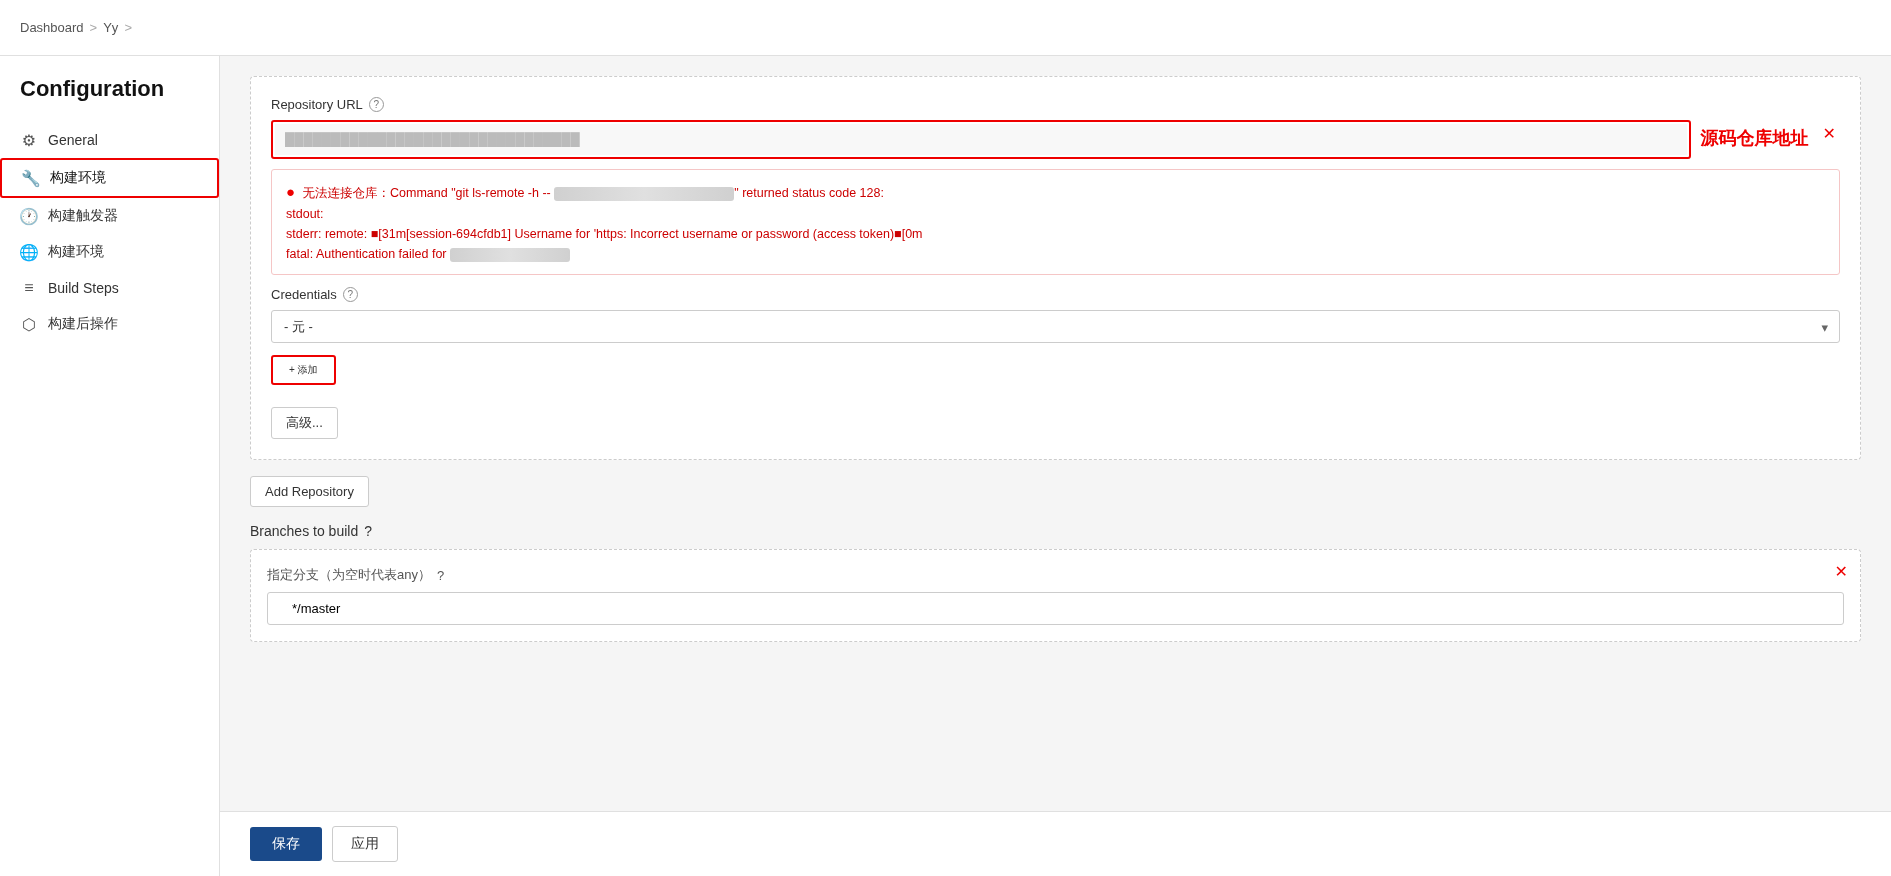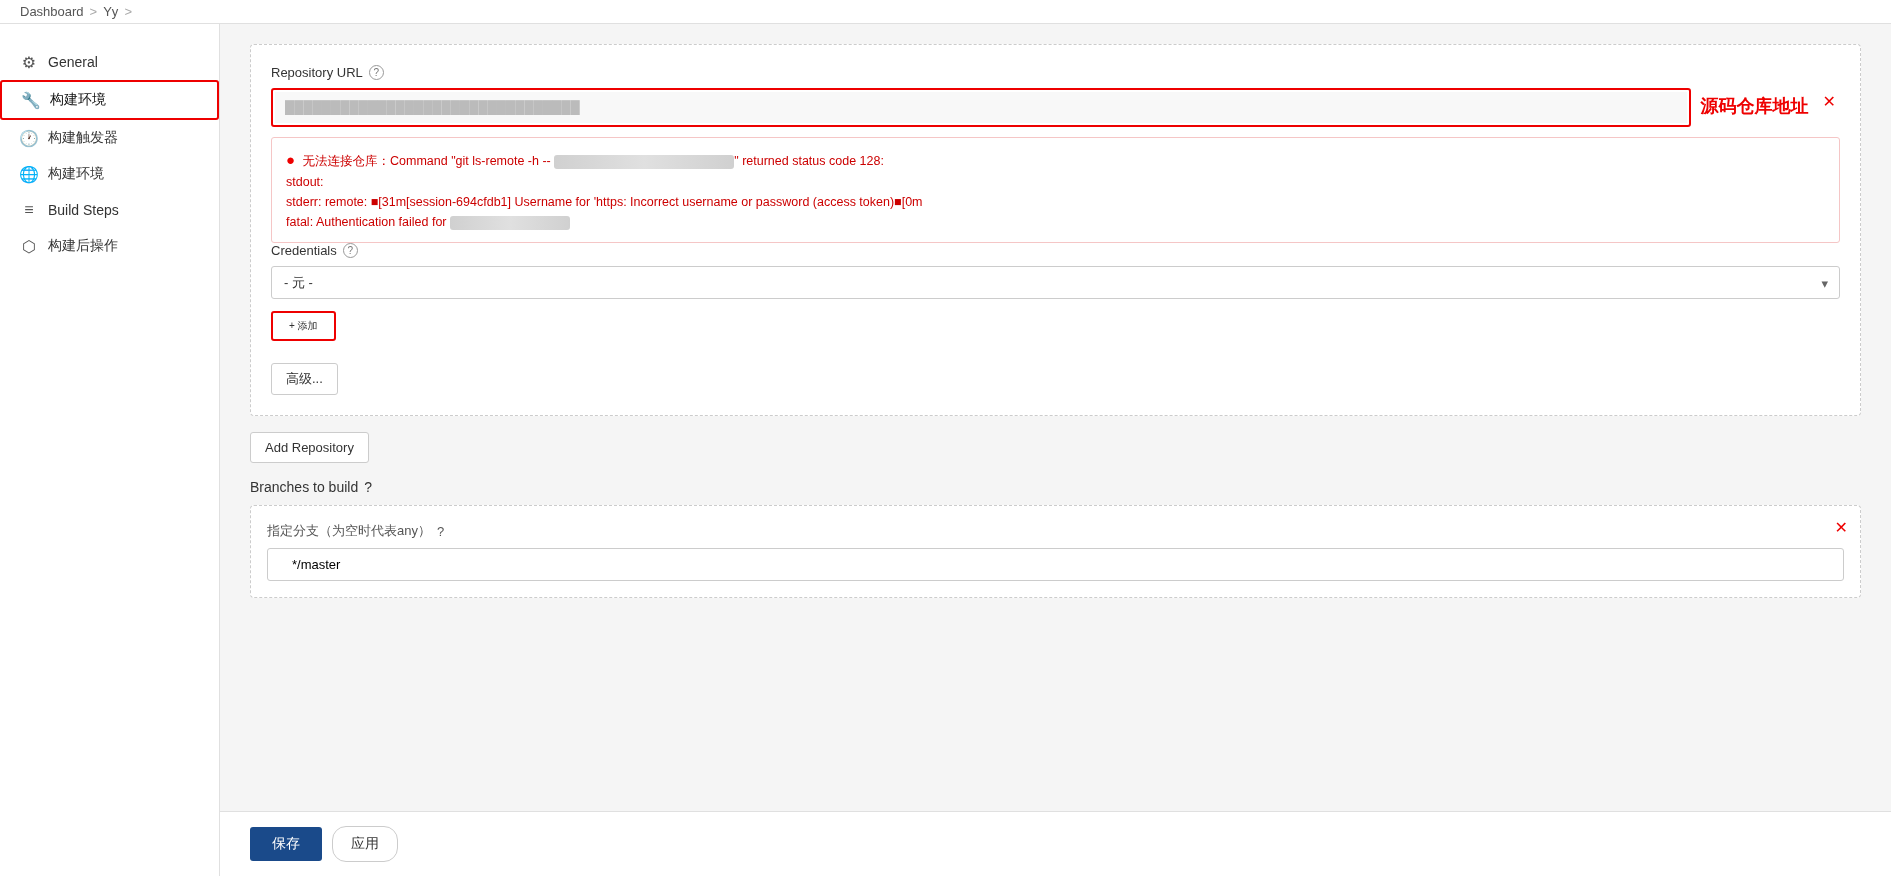--- a/index.html
+++ b/index.html
@@ -2,21 +2,21 @@
 <html><head>
   <meta charset="utf-8">
   <style>
     * { box-sizing: border-box; margin: 0; padding: 0; }
     body { font-family: -apple-system, BlinkMacSystemFont, "Segoe UI", Arial, sans-serif; font-size: 14px; background: #f5f5f5; color: #333; display: flex; flex-direction: column; height: 100vh; }
 
     .top-bar {
       background: #fff;
       border-bottom: 1px solid #e0e0e0;
       padding: 0 20px;
-      height: 24px;
+      height: 56px;
       display: flex;
       align-items: center;
       font-size: 13px;
       color: #555;
       gap: 6px;
     }
     .top-bar span { color: #555; }
     .top-bar .chevron { color: #aaa; }
 
     .layout {
@@ -137,21 +137,21 @@
       font-size: 12.5px;
       color: #cc0000;
       line-height: 1.6;
     }
     .error-block .err-icon {
       color: #e00;
       font-size: 15px;
       margin-right: 4px;
     }
 
-    .credentials-section { margin-top: 0; }
+    .credentials-section { margin-top: 12px; }
 
     .select-wrap {
       position: relative;
       margin-top: 8px;
     }
     .select-wrap select {
       width: 100%;
       padding: 8px 36px 8px 12px;
       border: 1px solid #ccc;
       border-radius: 3px;
@@ -271,21 +271,21 @@
       border-radius: 3px;
       font-size: 14px;
       cursor: pointer;
       font-weight: 500;
     }
     .btn-apply {
       padding: 8px 18px;
       background: #fff;
       color: #333;
       border: 1px solid #ccc;
-      border-radius: 14px;
+      border-radius: 3px;
       font-size: 14px;
       cursor: pointer;
     }
 
     .watermark {
       position: fixed;
       bottom: 8px;
       right: 12px;
       font-size: 11px;
       color: #999;
@@ -307,20 +307,21 @@
 <div class="top-bar">
   <span>Dashboard</span>
   <span class="chevron">&gt;</span>
   <span>Yy</span>
   <span class="chevron">&gt;</span>
 </div>
 
 <div class="layout">
 
   <div class="sidebar">
+    <div class="title">Configuration</div>
 
     <div class="sidebar-item">
       <span class="icon">⚙</span>
       <span>General</span>
     </div>
     <div class="sidebar-item active">
       <span class="icon">🔧</span>
       <span>构建环境</span>
     </div>
     <div class="sidebar-item">

